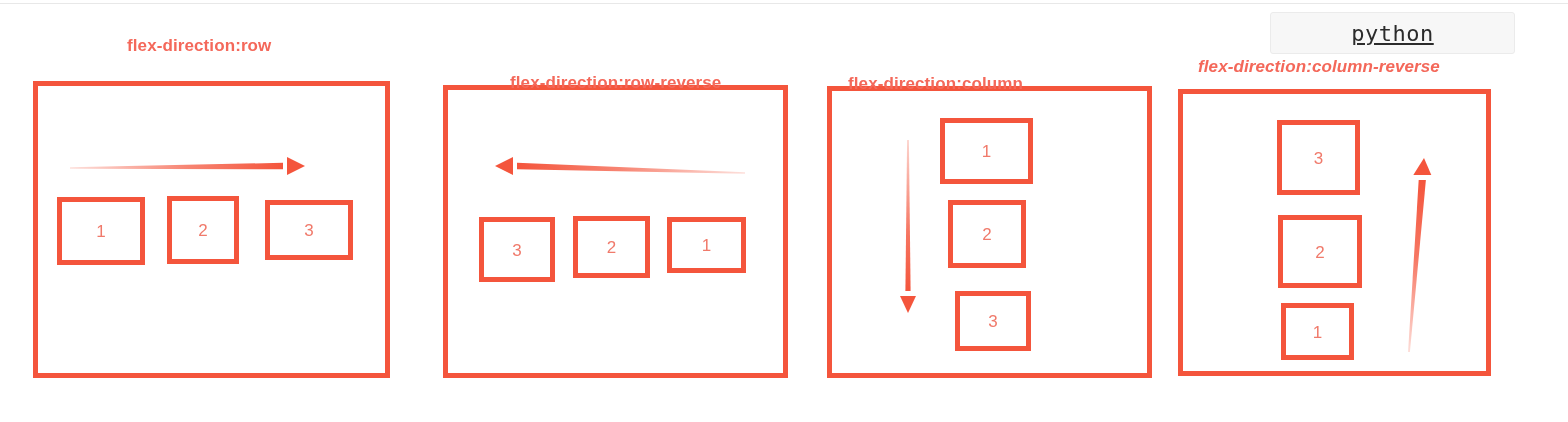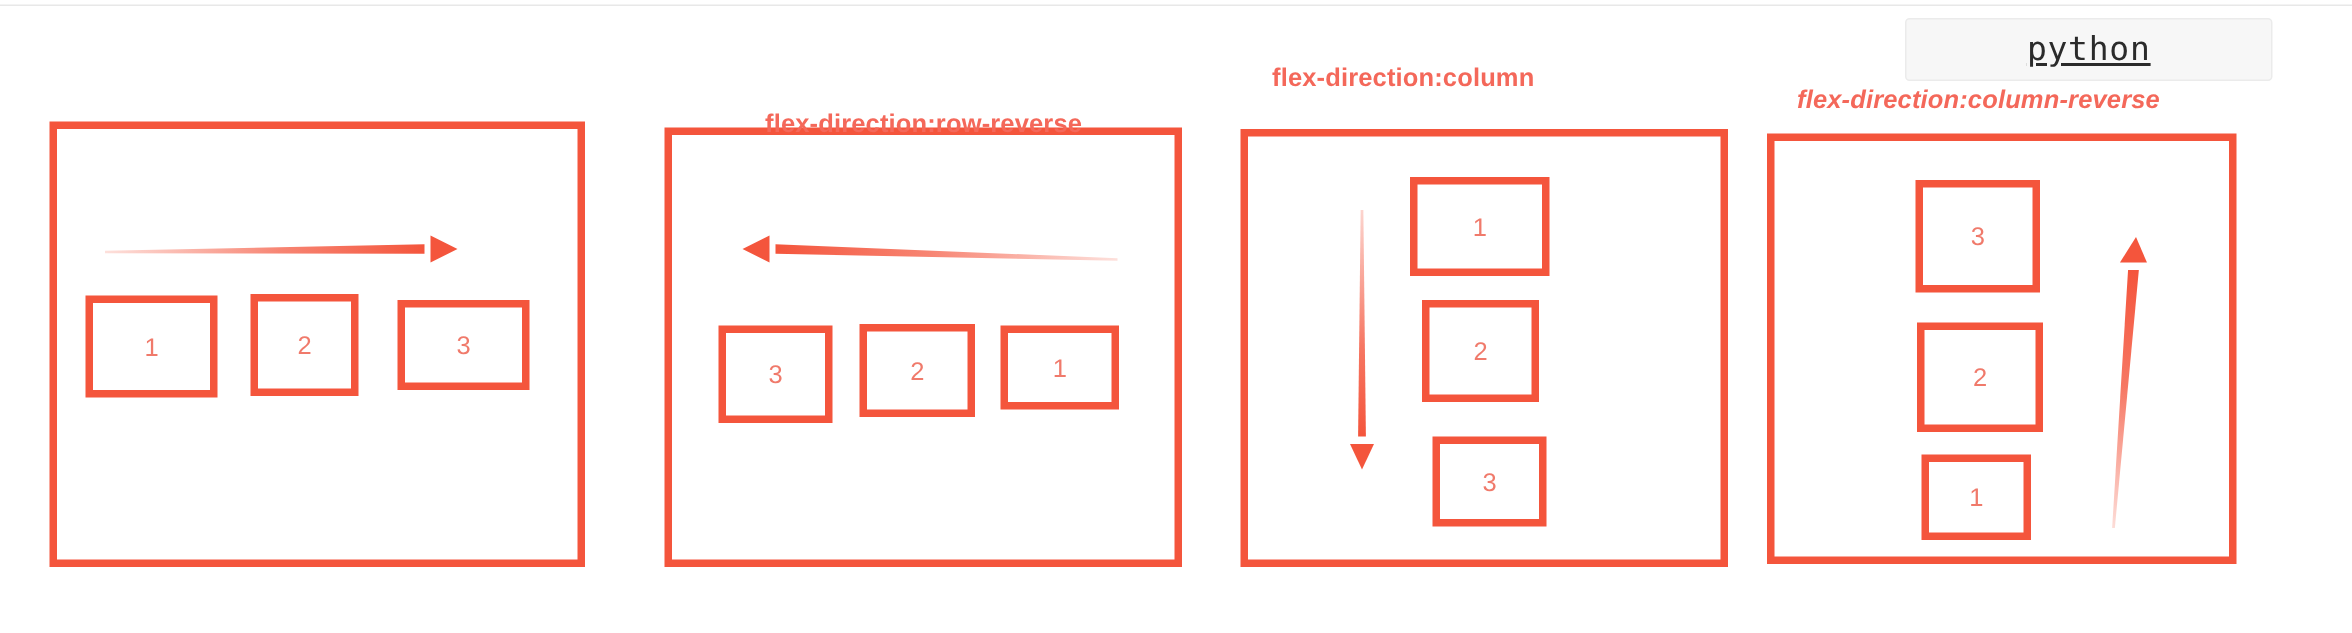--- a/index.html
+++ b/index.html
@@ -176,21 +176,22 @@
             <text x="1320" y="257.5" text-anchor="middle" fill="#f07a6b" font-family="&quot;Liberation Sans&quot;, sans-serif" font-size="17">2</text>
           </g>
           <g>
             <rect x="1283.5" y="305.5" width="68" height="52" fill="#ffffff" stroke="#f4553c" stroke-width="5"></rect>
             <text x="1317.5" y="337.5" text-anchor="middle" fill="#f07a6b" font-family="&quot;Liberation Sans&quot;, sans-serif" font-size="17">1</text>
           </g>
         </g>
       </g>
   </svg>
 
+  <div class="panel-caption" style="left:127px; top:36px;">flex-direction:row</div>
   <div class="panel-caption" style="left:510px; top:58px;margin-top:15px;">flex-direction:row-reverse</div>
-  <div class="panel-caption" style="left:848px; top:42px;">flex-direction:column</div>
+  <div class="panel-caption" style="left:848px; top:74px;">flex-direction:column</div>
   <div class="panel-caption" style="left:1198px; top:57px;font-style:italic;">flex-direction:column-reverse</div>
 
   <div id="python-chip">
     <span id="python-chip-label">python</span>
   </div>
 
 </div>
 
 </body></html>

